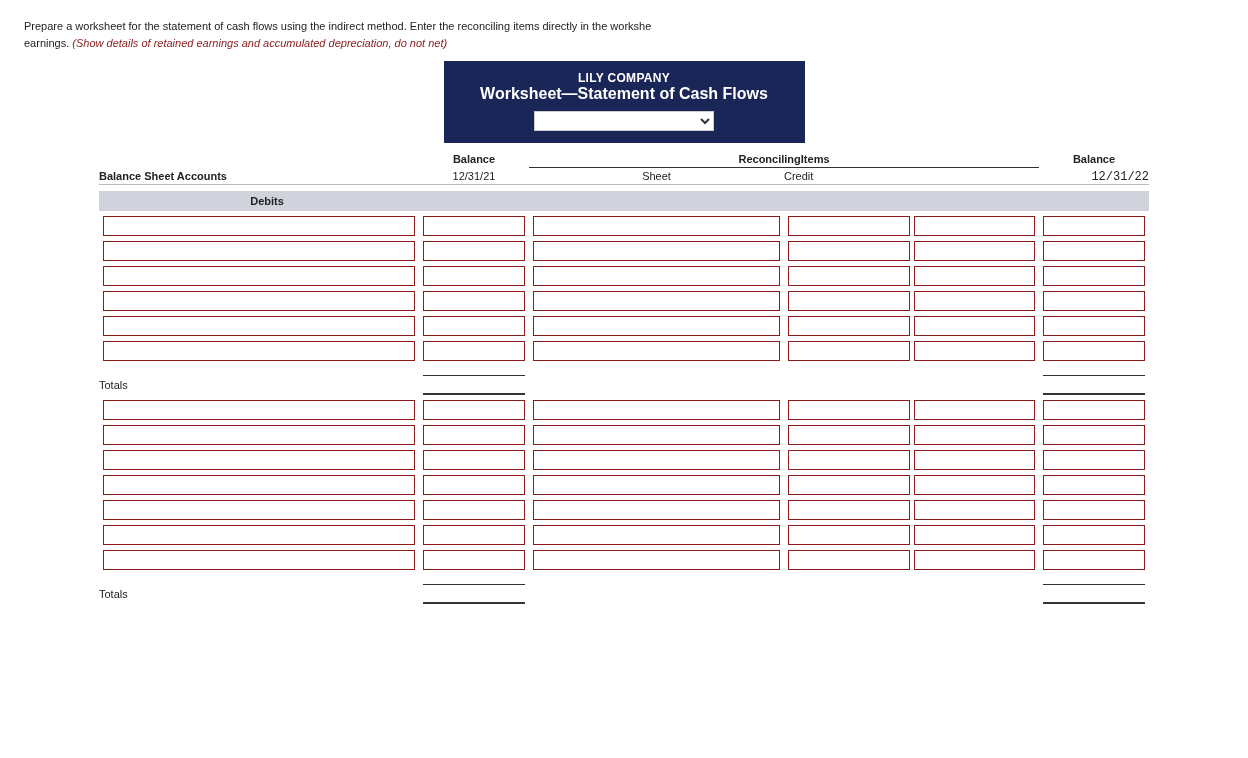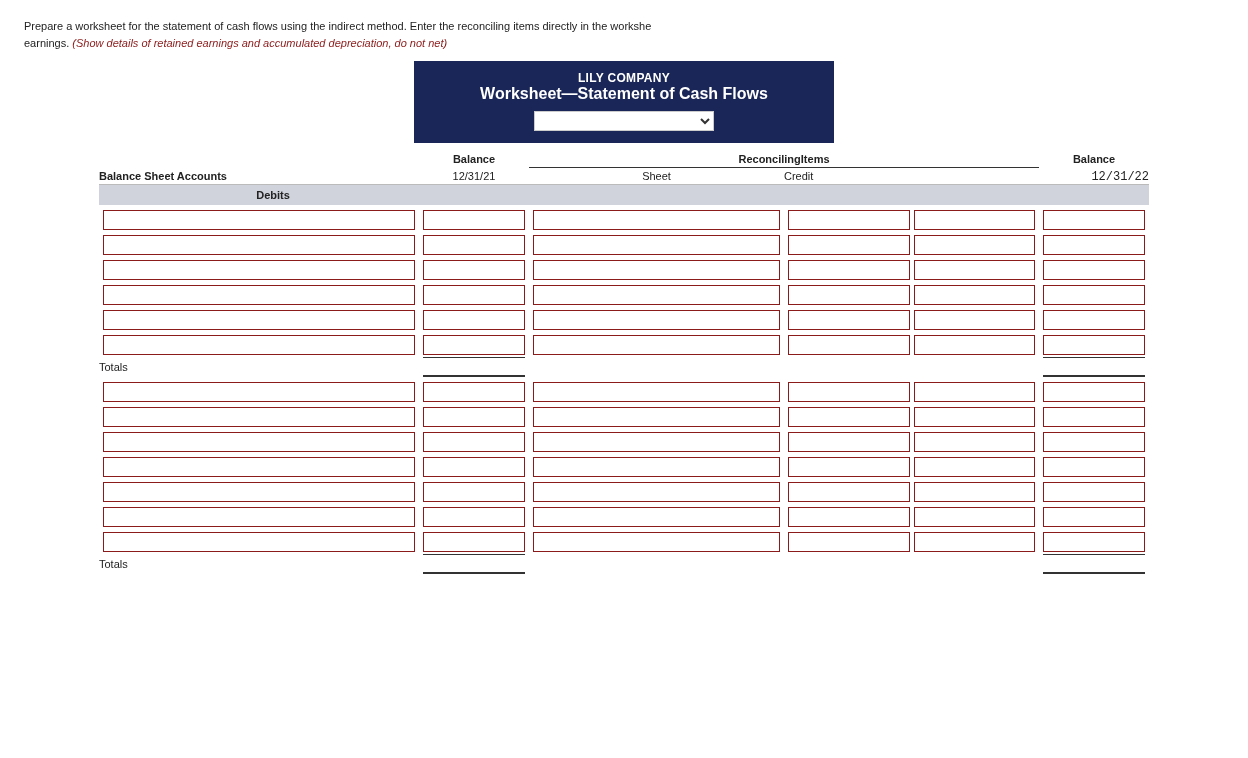--- a/index.html
+++ b/index.html
@@ -19,21 +19,21 @@
     }
     .instructions .italic-red {
       color: #8b1a1a;
       font-style: italic;
     }
     .header-box {
       background: #1a2657;
       color: #fff;
       text-align: center;
       padding: 10px 20px 12px;
-      width: 420px;
+      width: 361px;
       margin: 0 auto 0 auto;
       margin-bottom: 0;
     }
     .header-box .company-name {
       font-weight: bold;
       font-size: 12px;
       letter-spacing: 0.3px;
     }
     .header-box .worksheet-title {
       font-weight: bold;
@@ -68,21 +68,21 @@
       font-size: 11px;
       padding: 0 4px;
     }
     .cell {
       padding: 0 4px;
     }
     
     .totals-row {
       display: grid;
       grid-template-columns: 320px 110px 1fr 1fr 110px;
-      margin-top: 2px;
+      margin-top: 14px;
       align-items: center;
     }
     .totals-row .totals-label {
       font-size: 11px;
       padding: 2px 0;
     }
     .totals-input-wrap {
       padding: 0 4px;
     }
     .totals-input-wrap input[type="text"] {
@@ -146,21 +146,21 @@
   </div>
 
   <div style="display:grid; grid-template-columns: 320px 110px 1fr 1fr 110px; width:100%; margin-top:2px; border-bottom:1px solid #bbb; ">
     <div style="font-weight:bold; font-size:11px;">Balance Sheet Accounts</div>
     <div style="text-align:center; font-size:11px;">12/31/21</div>
     <div style="text-align:center; font-size:11px;">Sheet</div>
     <div style="text-align:left; font-size:11px;">Credit</div>
     <div style="text-align:right; font-size:12px;font-family:Liberation Mono, monospace;">12/31/22</div>
   </div>
 
-  <div style="background:#d0d3dc; display:grid; grid-template-columns: 320px 110px 1fr 1fr 110px; padding:4px 14px;">
+  <div style="background:#d0d3dc; display:grid; grid-template-columns: 320px 110px 1fr 1fr 110px; margin-top:6px; padding:4px 8px;">
     <div style="text-align:center; font-weight:bold; font-size:11px;">Debits</div>
   </div>
 
   <div class="data-row">
     <div class="cell"><input type="text" style=""></div>
     <div class="cell"><input type="text" style=""></div>
     <div class="cell"><input type="text" style=""></div>
     <div class="split-cell">
       <input type="text" style="">
       <input type="text" style="">

